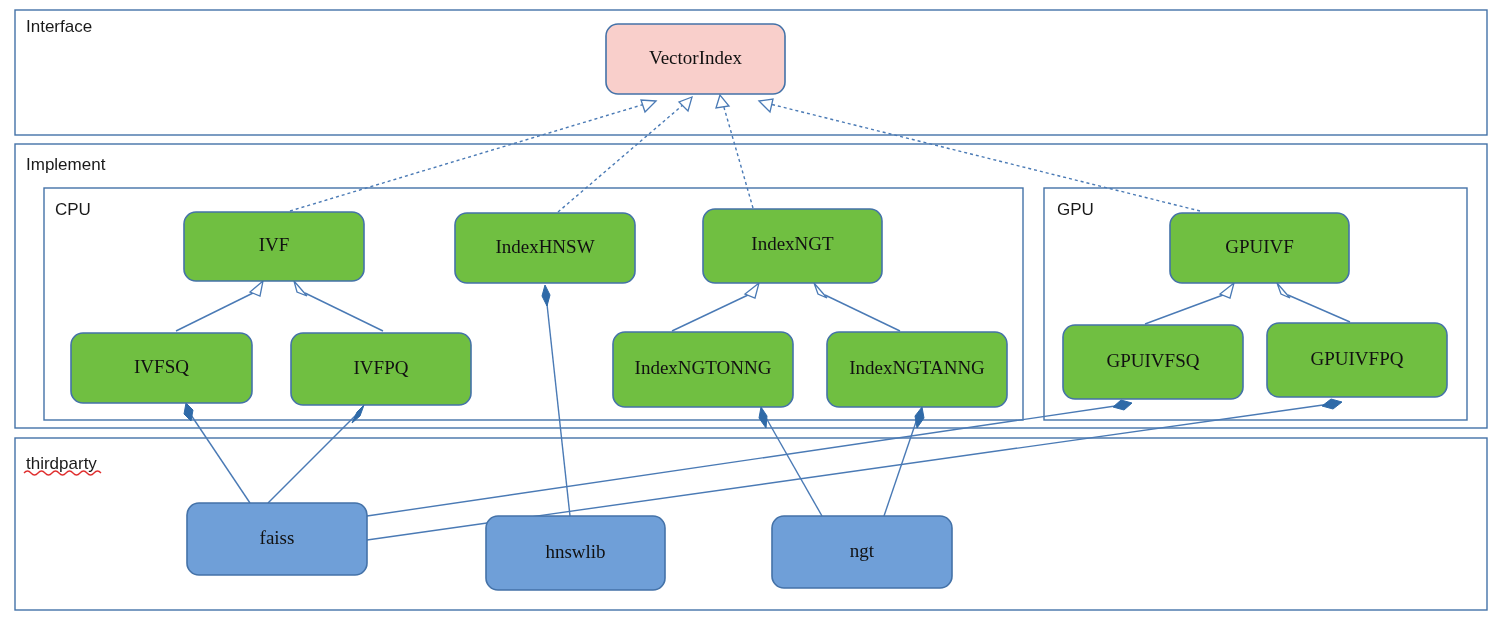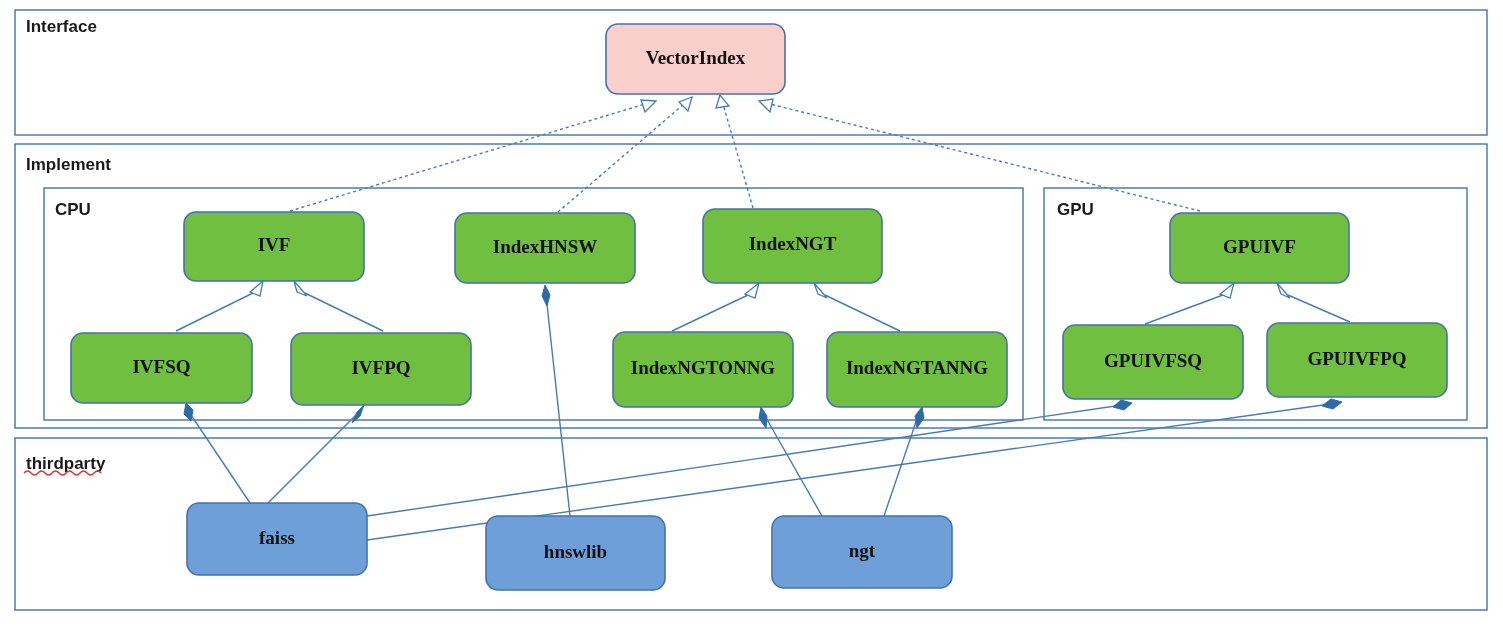--- a/index.html
+++ b/index.html
@@ -12,21 +12,20 @@
     font-family: "Liberation Sans", sans-serif;
     width: 1503px;
     height: 628px;
     overflow: hidden;
   }
   #diagram-root {
     position: relative;
     width: 1503px;
     height: 606px;
     background: #ffffff;
-    font-weight: bold;
   }
   svg#diagram-svg {
     position: absolute;
     top: 0; left: 0;
     width: 1503px;
     height: 628px;
     display: block;
   }
   .container-rect {
     fill: #ffffff;

